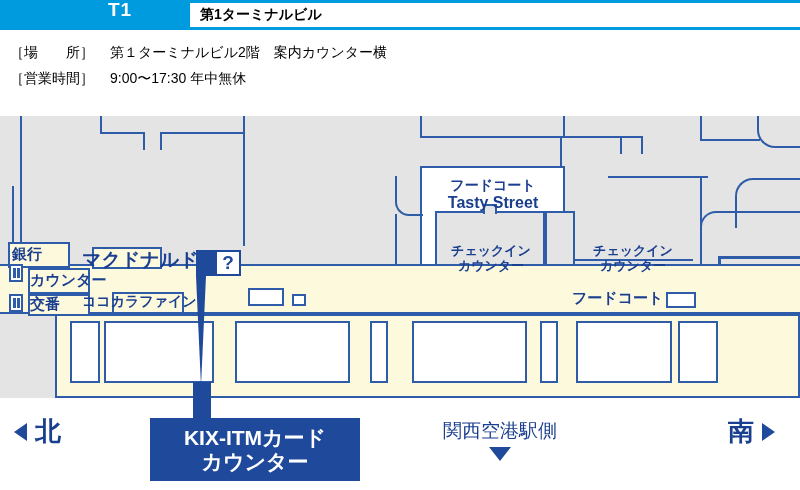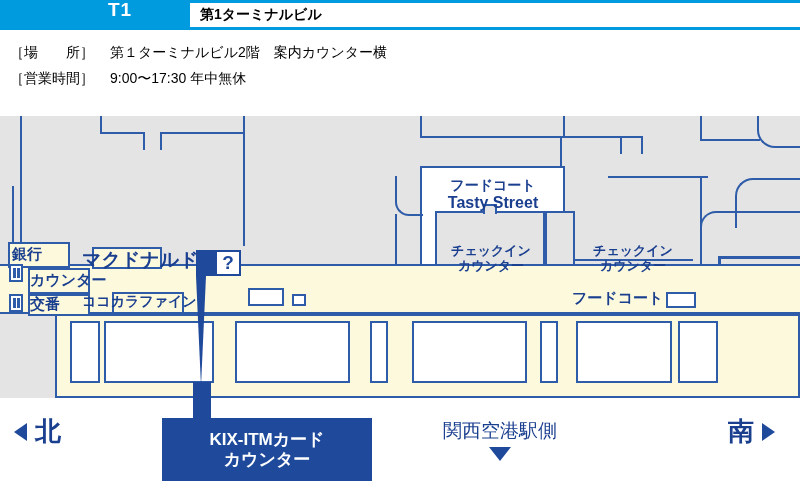--- a/index.html
+++ b/index.html
@@ -63,21 +63,21 @@
        display:flex;align-items:center;gap:8px;}
   .tri-l{width:0;height:0;border-top:9px solid transparent;border-bottom:9px solid transparent;
          border-right:13px solid #1f4a9b;}
   .tri-r{width:0;height:0;border-top:9px solid transparent;border-bottom:9px solid transparent;
          border-left:13px solid #1f4a9b;}
   .tri-d{width:0;height:0;border-left:11px solid transparent;border-right:11px solid transparent;
          border-top:14px solid #1f4a9b;margin:3px auto 0;}
 
   .callout{position:absolute;left:150px;top:418px;width:210px;height:63px;background:#1f4a9b;
            display:flex;flex-direction:column;align-items:center;justify-content:center;
-           color:#fff;font-weight:bold;font-size:17px;line-height:1.12;margin-left:12px;}
+           color:#fff;font-weight:bold;font-size:21px;line-height:1.12;}
   .callout-stem{position:absolute;left:193px;top:382px;width:18px;height:40px;background:#1f4a9b;}
   .needle{position:absolute;left:196px;top:276px;width:0;height:0;
           border-left:5px solid transparent;border-right:5px solid transparent;
           border-top:110px solid #1f4a9b;}
   .station{position:absolute;left:410px;top:418px;width:180px;text-align:center;
            color:#1a3f8f;font-weight:normal;font-size:19px;}
 </style>
 </head>
 <body>
 

